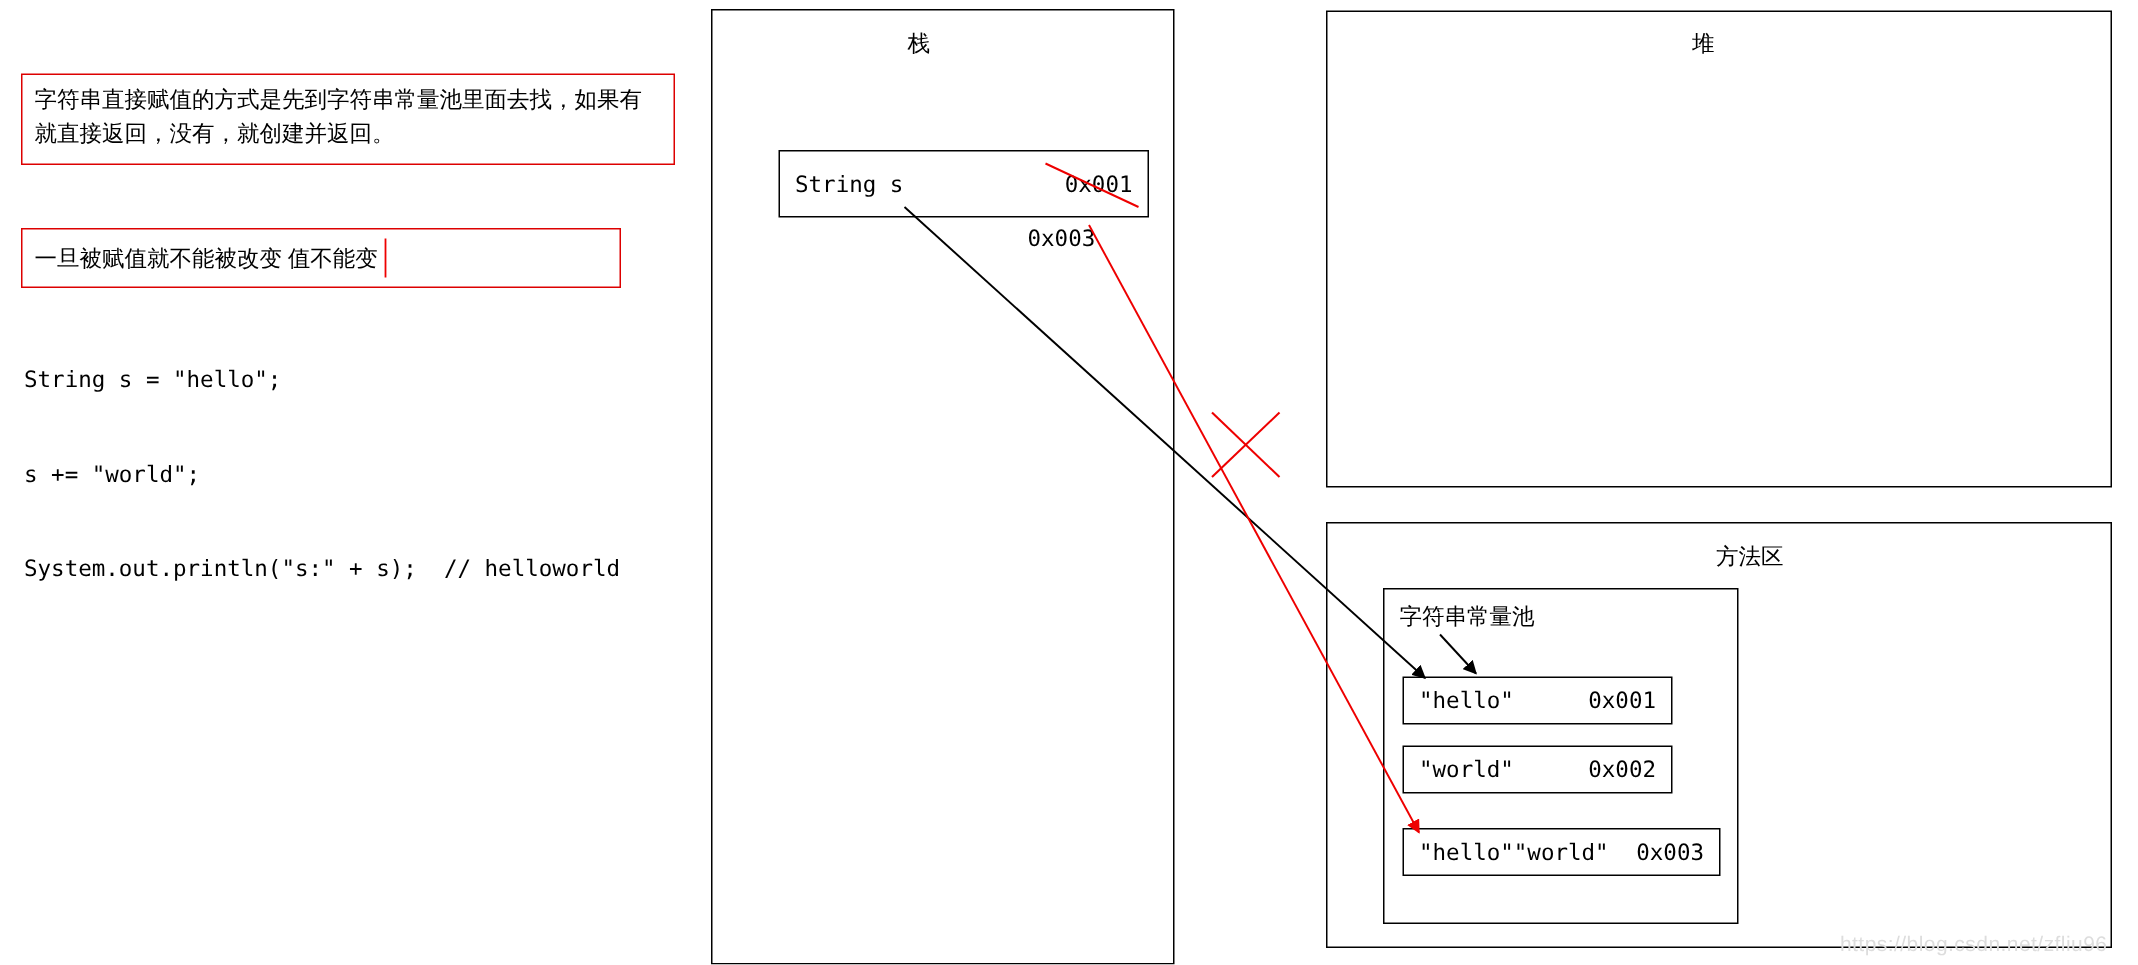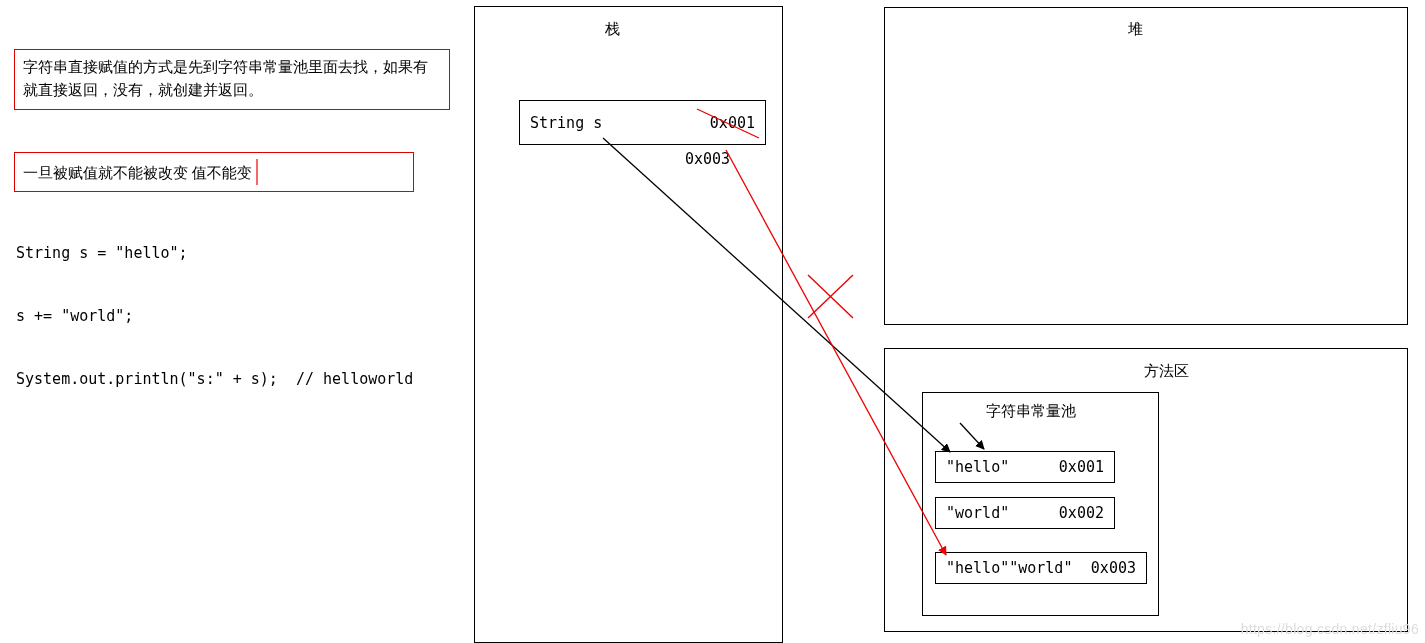--- a/index.html
+++ b/index.html
@@ -4,21 +4,21 @@
 <style>
   html,body{margin:0;padding:0;font-family:"SimSun","宋体","Songti SC",serif;font-size:15px;color:#000;background:#fff}
   .canvas{position:relative;width:1425px;height:643px}
   .box{position:absolute;border:1px solid #000;box-sizing:border-box}
   .redbox{position:absolute;border:1px solid #d00;box-sizing:border-box;padding:6px 8px;line-height:1.55}
   .label{position:absolute}
   .code{position:absolute;font-family:"SimSun","宋体","Consolas",monospace;white-space:pre;line-height:2.1}
   .cell{display:flex;justify-content:space-between;align-items:center;padding:0 10px;height:100%;font-family:"SimSun","宋体","Consolas",monospace}
   .poolrow{display:flex;justify-content:space-between;align-items:center;padding:0 10px;height:100%;font-family:"SimSun","宋体","Consolas",monospace}
   svg{position:absolute;top:0;left:0;pointer-events:none}
-  .watermark{position:absolute;right:6px;bottom:6px;color:#ddd;font-family:Arial,sans-serif;font-size:14px;letter-spacing:.3px}
+  .watermark{position:absolute;right:20px;bottom:6px;color:#ddd;font-family:Arial,sans-serif;font-size:14px;letter-spacing:.3px}
 </style>
 </head>
 <body>
 
 <div class="canvas">
 
   <div class="redbox" style="left:14px;top:49px;width:436px;">
     <span>字符串直接赋值的方式是先到字符串常量池里面去找，如果有就直接返回，没有，就创建并返回。</span>
   </div>
 
@@ -43,21 +43,21 @@
   </div>
   <div class="label" style="left:685px;top:150px;font-family:'SimSun',monospace">0x003</div>
 
   <div class="box" style="left:884px;top:7px;width:524px;height:318px"></div>
   <div class="label" style="left:1128px;top:20px">堆</div>
 
   <div class="box" style="left:884px;top:348px;width:524px;height:284px"></div>
   <div class="label" style="left:1144px;top:362px">方法区</div>
 
   <div class="box" style="left:922px;top:392px;width:237px;height:224px"></div>
-  <div class="label" style="left:986px;top:402px">字符串常量池</div>
+  <div class="label" style="left:933px;top:402px">字符串常量池</div>
 
   <div class="box" style="left:935px;top:451px;width:180px;height:32px">
     <div class="poolrow">
       <span>"hello"</span>
       <span>0x001</span>
     </div>
   </div>
   <div class="box" style="left:935px;top:497px;width:180px;height:32px">
     <div class="poolrow">
       <span>"world"</span>

